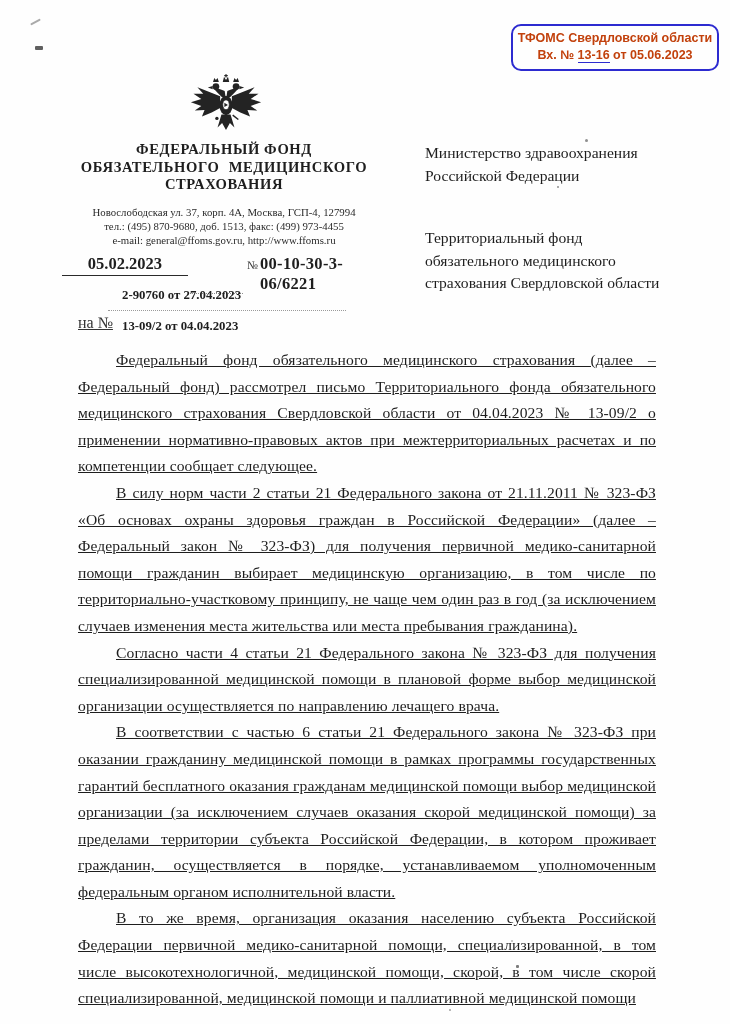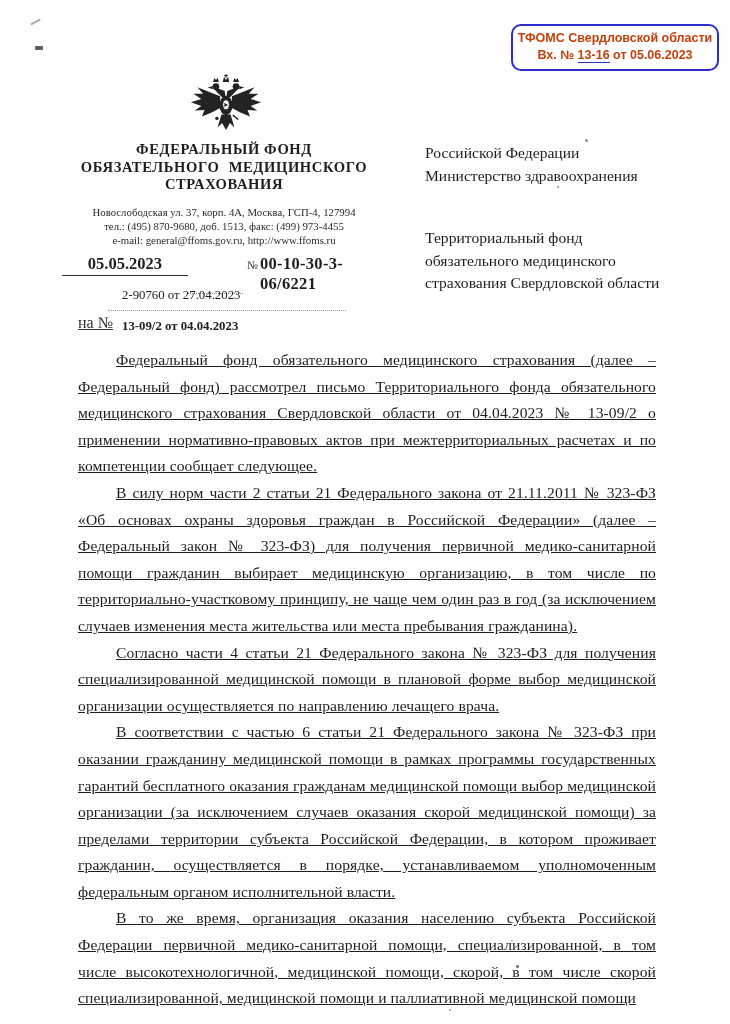--- a/index.html
+++ b/index.html
@@ -46,21 +46,21 @@
     border-bottom:1.6px solid #2a2a2a;padding-bottom:1px;
   }
   .ref-dotfill{
     display:inline-block;width:56px;align-self:flex-end;
     border-bottom:1px dotted #8f8f8f;height:6px;
   }
   .ref-no-label{font-size:11.5px;margin-left:4px;margin-right:2px;color:#333;}
   .ref-no-value{font-weight:700;font-size:16.5px;letter-spacing:0.3px;}
 
   .reply-block{position:absolute;left:62px;top:286px;width:340px;height:56px;}
-  .reply-top{position:absolute;left:60px;top:2px;font-weight:400;font-size:12.8px;}
+  .reply-top{position:absolute;left:60px;top:2px;font-weight:700;font-size:12.8px;}
   .reply-label{position:absolute;left:16px;top:28px;font-size:16px;color:#333;text-decoration:underline;}
   .reply-line{position:absolute;left:46px;top:10px;width:238px;height:14px;border-bottom:1px dotted #9a9a9a;}
   .reply-bottom{position:absolute;left:60px;top:33px;font-weight:600;font-size:12.8px;}
 
   
   .recipient-1{position:absolute;left:425px;top:142px;width:285px;font-size:15.6px;line-height:22.5px;}
   .recipient-2{position:absolute;left:425px;top:227px;width:285px;font-size:15.6px;line-height:22.5px;}
 
   
   .body-text{
@@ -123,36 +123,36 @@
     <div>СТРАХОВАНИЯ</div>
   </div>
 
   <div class="org-address">
     <div>Новослободская ул. 37, корп. 4А, Москва, ГСП-4, 127994</div>
     <div>тел.: (495) 870-9680, доб. 1513, факс: (499) 973-4455</div>
     <div>e-mail: general@ffoms.gov.ru, http://www.ffoms.ru</div>
   </div>
 
   <div class="ref-row">
-    <span class="ref-date">05.05.2023</span>
+    <span class="ref-date">05.02.2023</span>
     <span class="ref-dotfill"></span>
     <span class="ref-no-label">№</span>
     <span class="ref-no-value">00-10-30-3-06/6221</span>
   </div>
 
   <div class="reply-block">
     <span class="reply-top">2-90760 от 27.04.2023</span>
     <span class="reply-label">на №</span>
     <span class="reply-line"></span>
     <span class="reply-bottom">13-09/2 от 04.04.2023</span>
   </div>
 
   <div class="recipient-1">
+    <div>Министерство здравоохранения</div>
     <div>Российской Федерации</div>
-    <div>Министерство здравоохранения</div>
   </div>
   <div class="recipient-2">
     <div>Территориальный фонд</div>
     <div>обязательного медицинского</div>
     <div>страхования Свердловской области</div>
   </div>
 
   <div class="body-text">
     <p>Федеральный фонд обязательного медицинского страхования (далее – Федеральный фонд) рассмотрел письмо Территориального фонда обязательного медицинского страхования Свердловской области от 04.04.2023 № 13-09/2 о применении нормативно-правовых актов при межтерриториальных расчетах и по компетенции сообщает следующее.</p>
     <p>В силу норм части 2 статьи 21 Федерального закона от 21.11.2011 № 323-ФЗ «Об основах охраны здоровья граждан в Российской Федерации» (далее – Федеральный закон № 323-ФЗ) для получения первичной медико-санитарной помощи гражданин выбирает медицинскую организацию, в том числе по территориально-участковому принципу, не чаще чем один раз в год (за исключением случаев изменения места жительства или места пребывания гражданина).</p>

